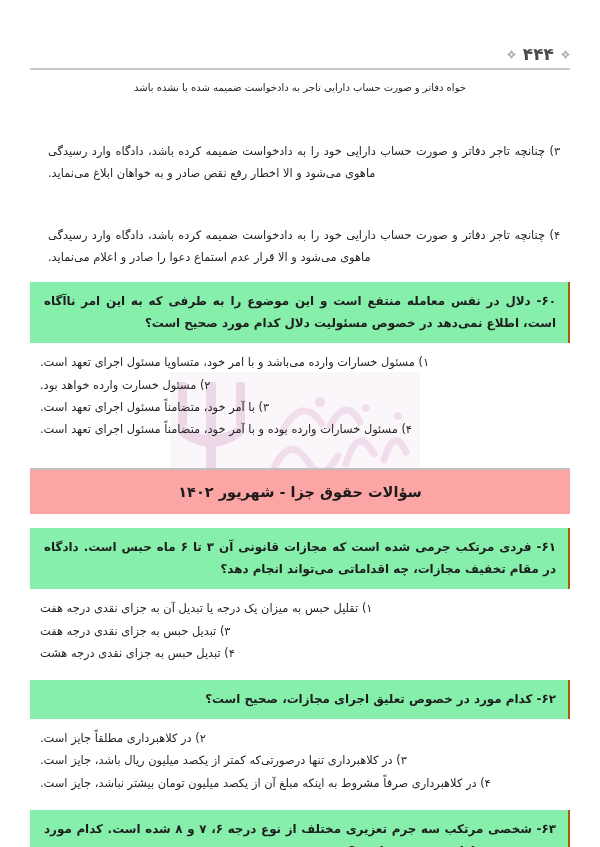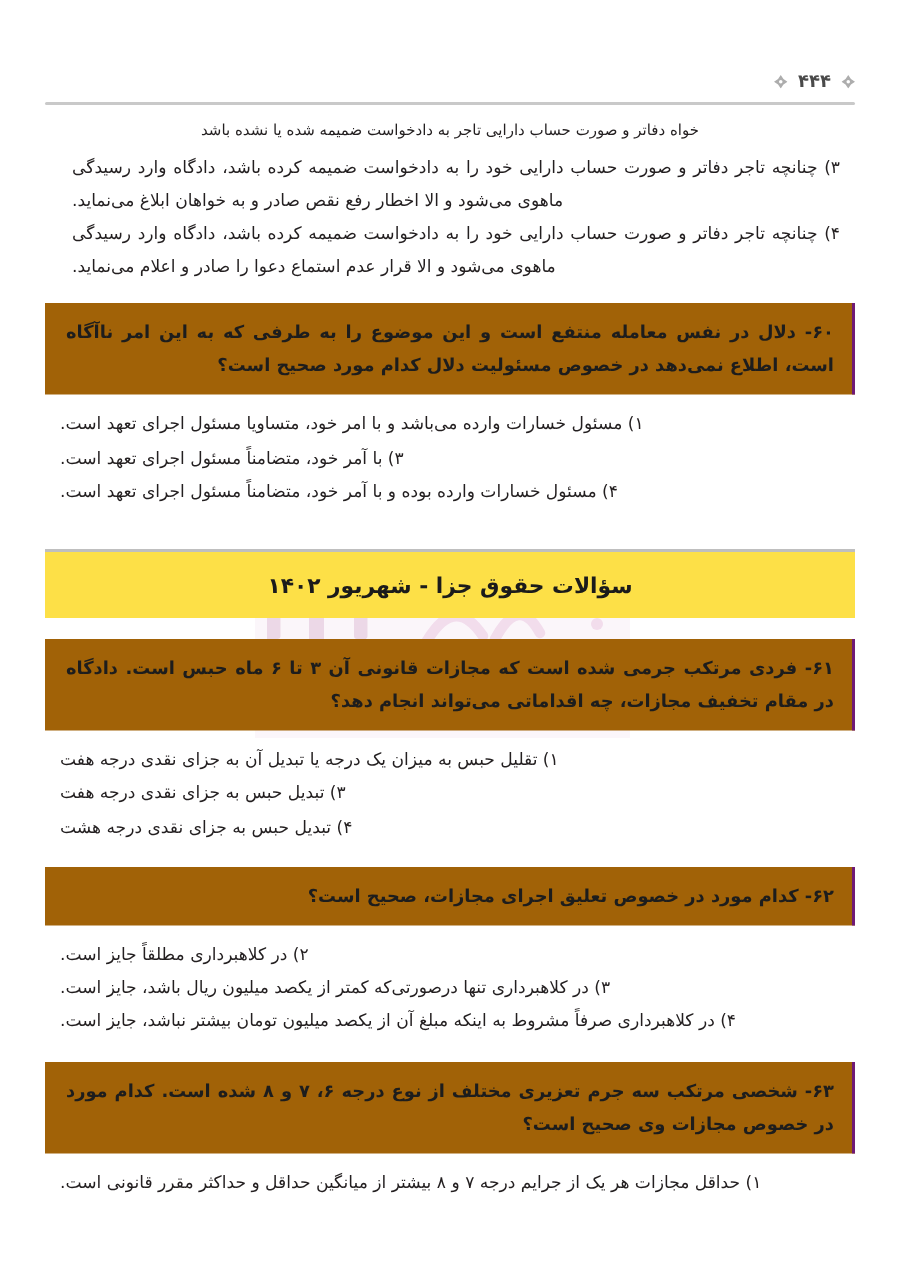--- a/index.html
+++ b/index.html
@@ -40,21 +40,21 @@
   }
   .hdr-ornament {
     width: 9px;
     height: 9px;
     flex: 0 0 auto;
     position: relative;
     opacity: .72;
   }
   .hdr-ornament svg { display:block; }
   .hdr-pagenum {
-    font-size: 12px;
+    font-size: 17px;
     font-weight: 700;
     color: #4a4a4a;
     letter-spacing: .4px;
     line-height: 1;
     white-space: nowrap;
   }
   .hdr-title {
     font-size: 10.5px;
     color: #4f4f4f;
     white-space: nowrap;
@@ -109,26 +109,27 @@
   .opt {
     font-size: 11.4px;
     line-height: 1.95;
     text-align: left;
     padding-left: 8px;
     white-space: normal;
   }
   .opt.two-line {
     text-align: justify;
     text-align-last: left;
+    margin-top: 40px;
   }
 
   
   .q-box {
-    background: #a16207;
-    border-right: 2px solid #701a75;
+    background: #86efac;
+    border-right: 2px solid #a16207;
     padding: 8px 12px 9px 14px;
     margin-top: 14px;
     margin-bottom: 6px;
     position: relative;
   }
   .q-text {
     font-size: 11.9px;
     font-weight: 700;
     line-height: 1.85;
     text-align: justify;
@@ -141,21 +142,21 @@
     padding: 2px 0 2px 0;
   }
   .answers .opt {
     text-align: left;
     padding-left: 10px;
   }
 
   
   .section-banner {
     margin: 26px 0 8px 0;
-    background: #fde047;
+    background: #fca5a5;
     border-top: 2px solid #bfbfbf;
     padding: 12px 0 13px 0;
     text-align: center;
   }
   .section-banner .banner-text {
     font-size: 14.5px;
     font-weight: 700;
     color: #1b1b1b;
     letter-spacing: .2px;
   }
@@ -220,20 +221,21 @@
         <div class="opt two-line">۴) چنانچه تاجر دفاتر و صورت حساب دارایی خود را به دادخواست ضمیمه کرده باشد، دادگاه وارد رسیدگی ماهوی می‌شود و الا قرار عدم استماع دعوا را صادر و اعلام می‌نماید.</div>
       </div>
     </div>
 
     <div>
       <div class="q-box">
         <div class="q-text">۶۰- دلال در نفس معامله منتفع است و این موضوع را به طرفی که به این امر ناآگاه است، اطلاع نمی‌دهد در خصوص مسئولیت دلال کدام مورد صحیح است؟</div>
       </div>
       <div class="answers">
         <div class="opt">۱) مسئول خسارات وارده می‌باشد و با امر خود، متساویا مسئول اجرای تعهد است.</div>
+        <div class="opt">۲) مسئول خسارت وارده خواهد بود.</div>
         <div class="opt">۳) با آمر خود، متضامناً مسئول اجرای تعهد است.</div>
         <div class="opt">۴) مسئول خسارات وارده بوده و با آمر خود، متضامناً مسئول اجرای تعهد است.</div>
       </div>
     </div>
 
     <div class="section-banner">
       <span class="banner-text">سؤالات حقوق جزا - شهریور ۱۴۰۲</span>
     </div>
 
     <div>

